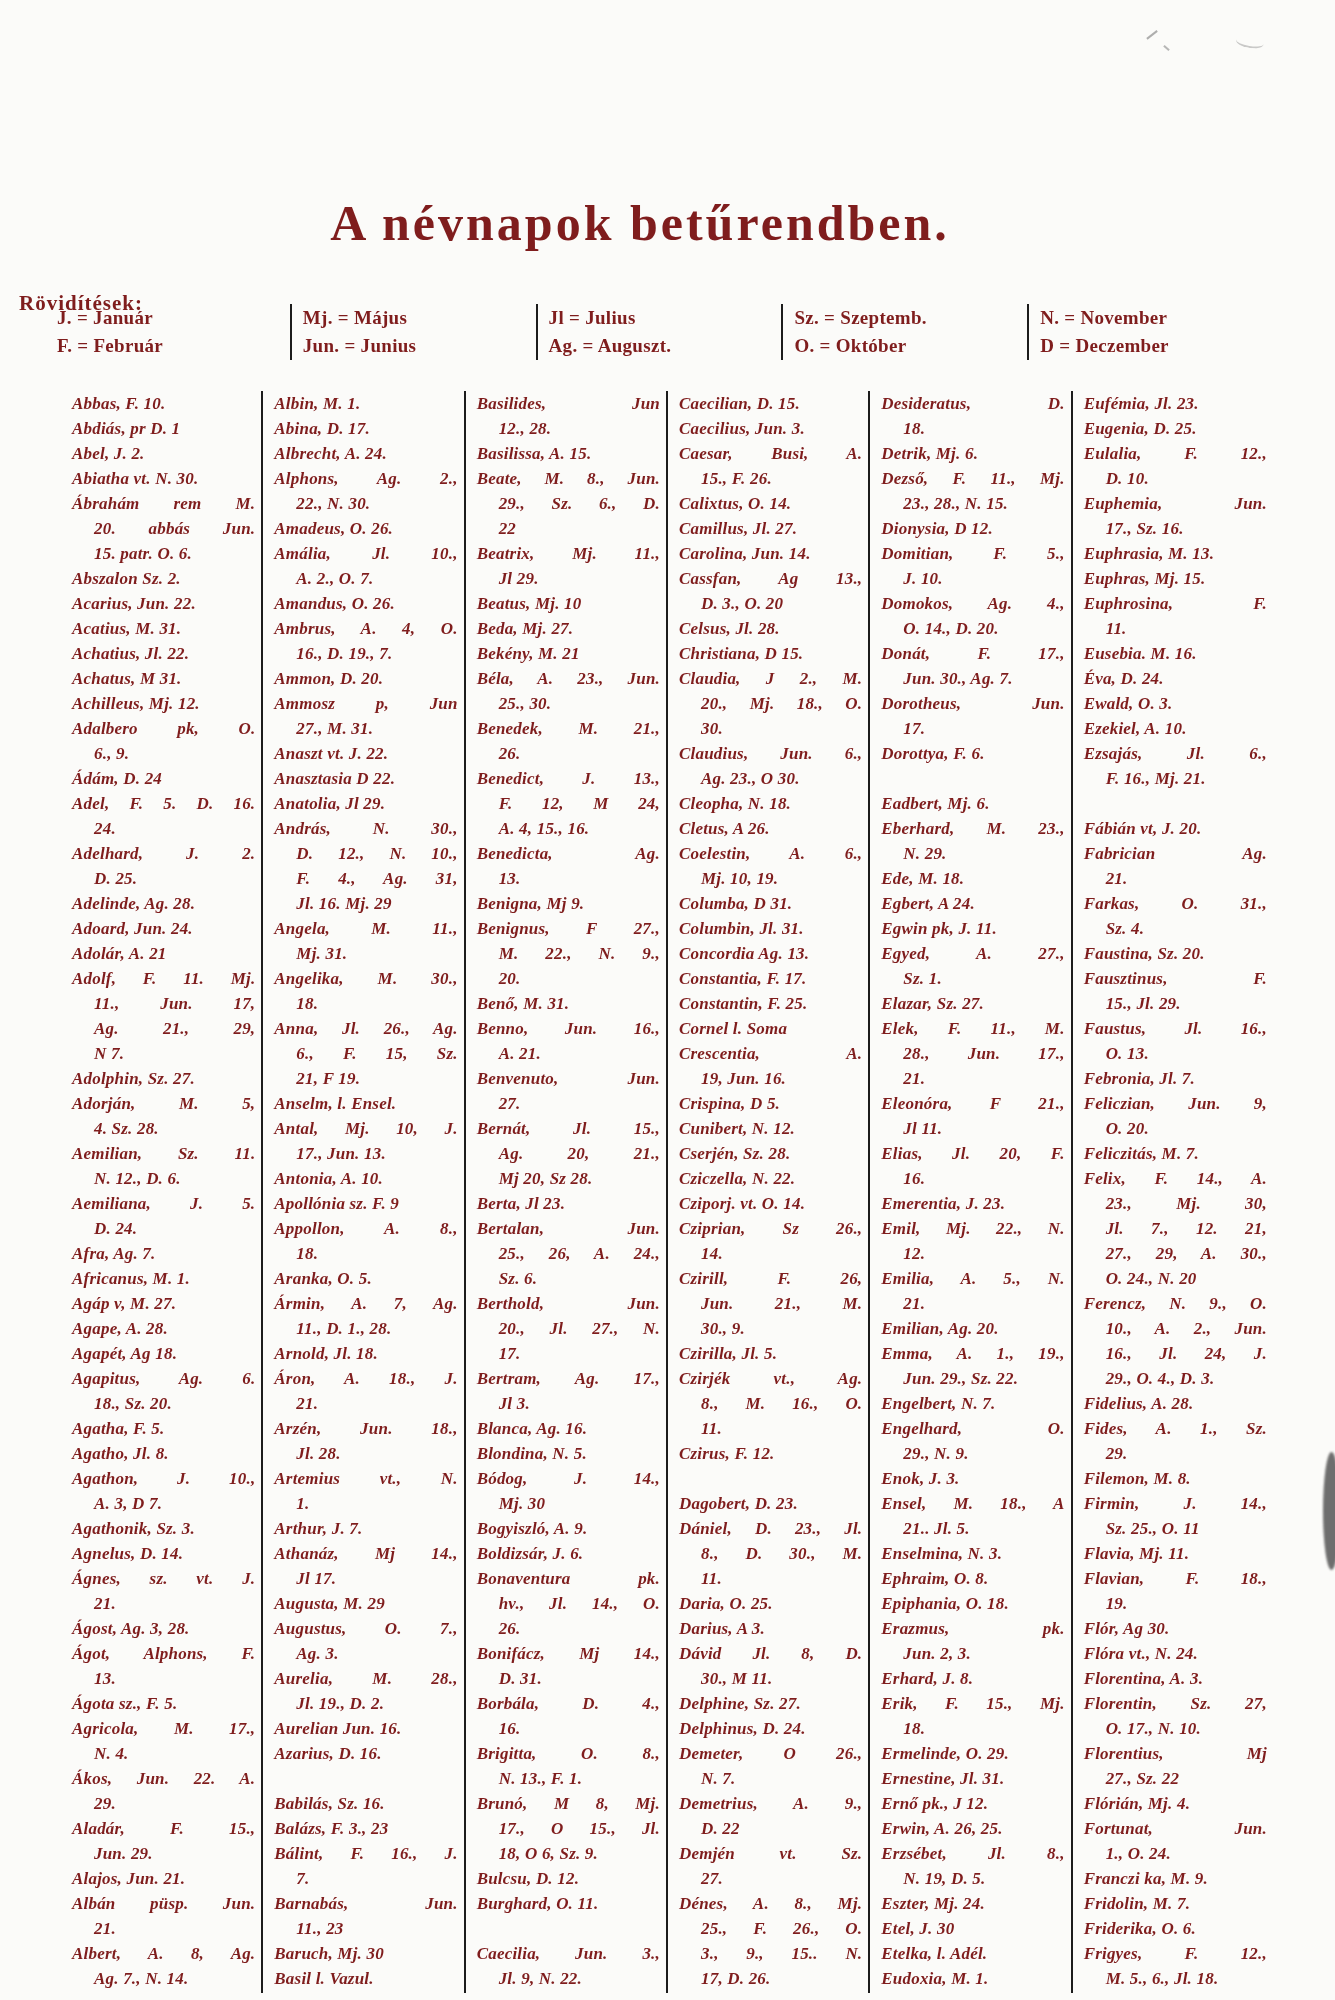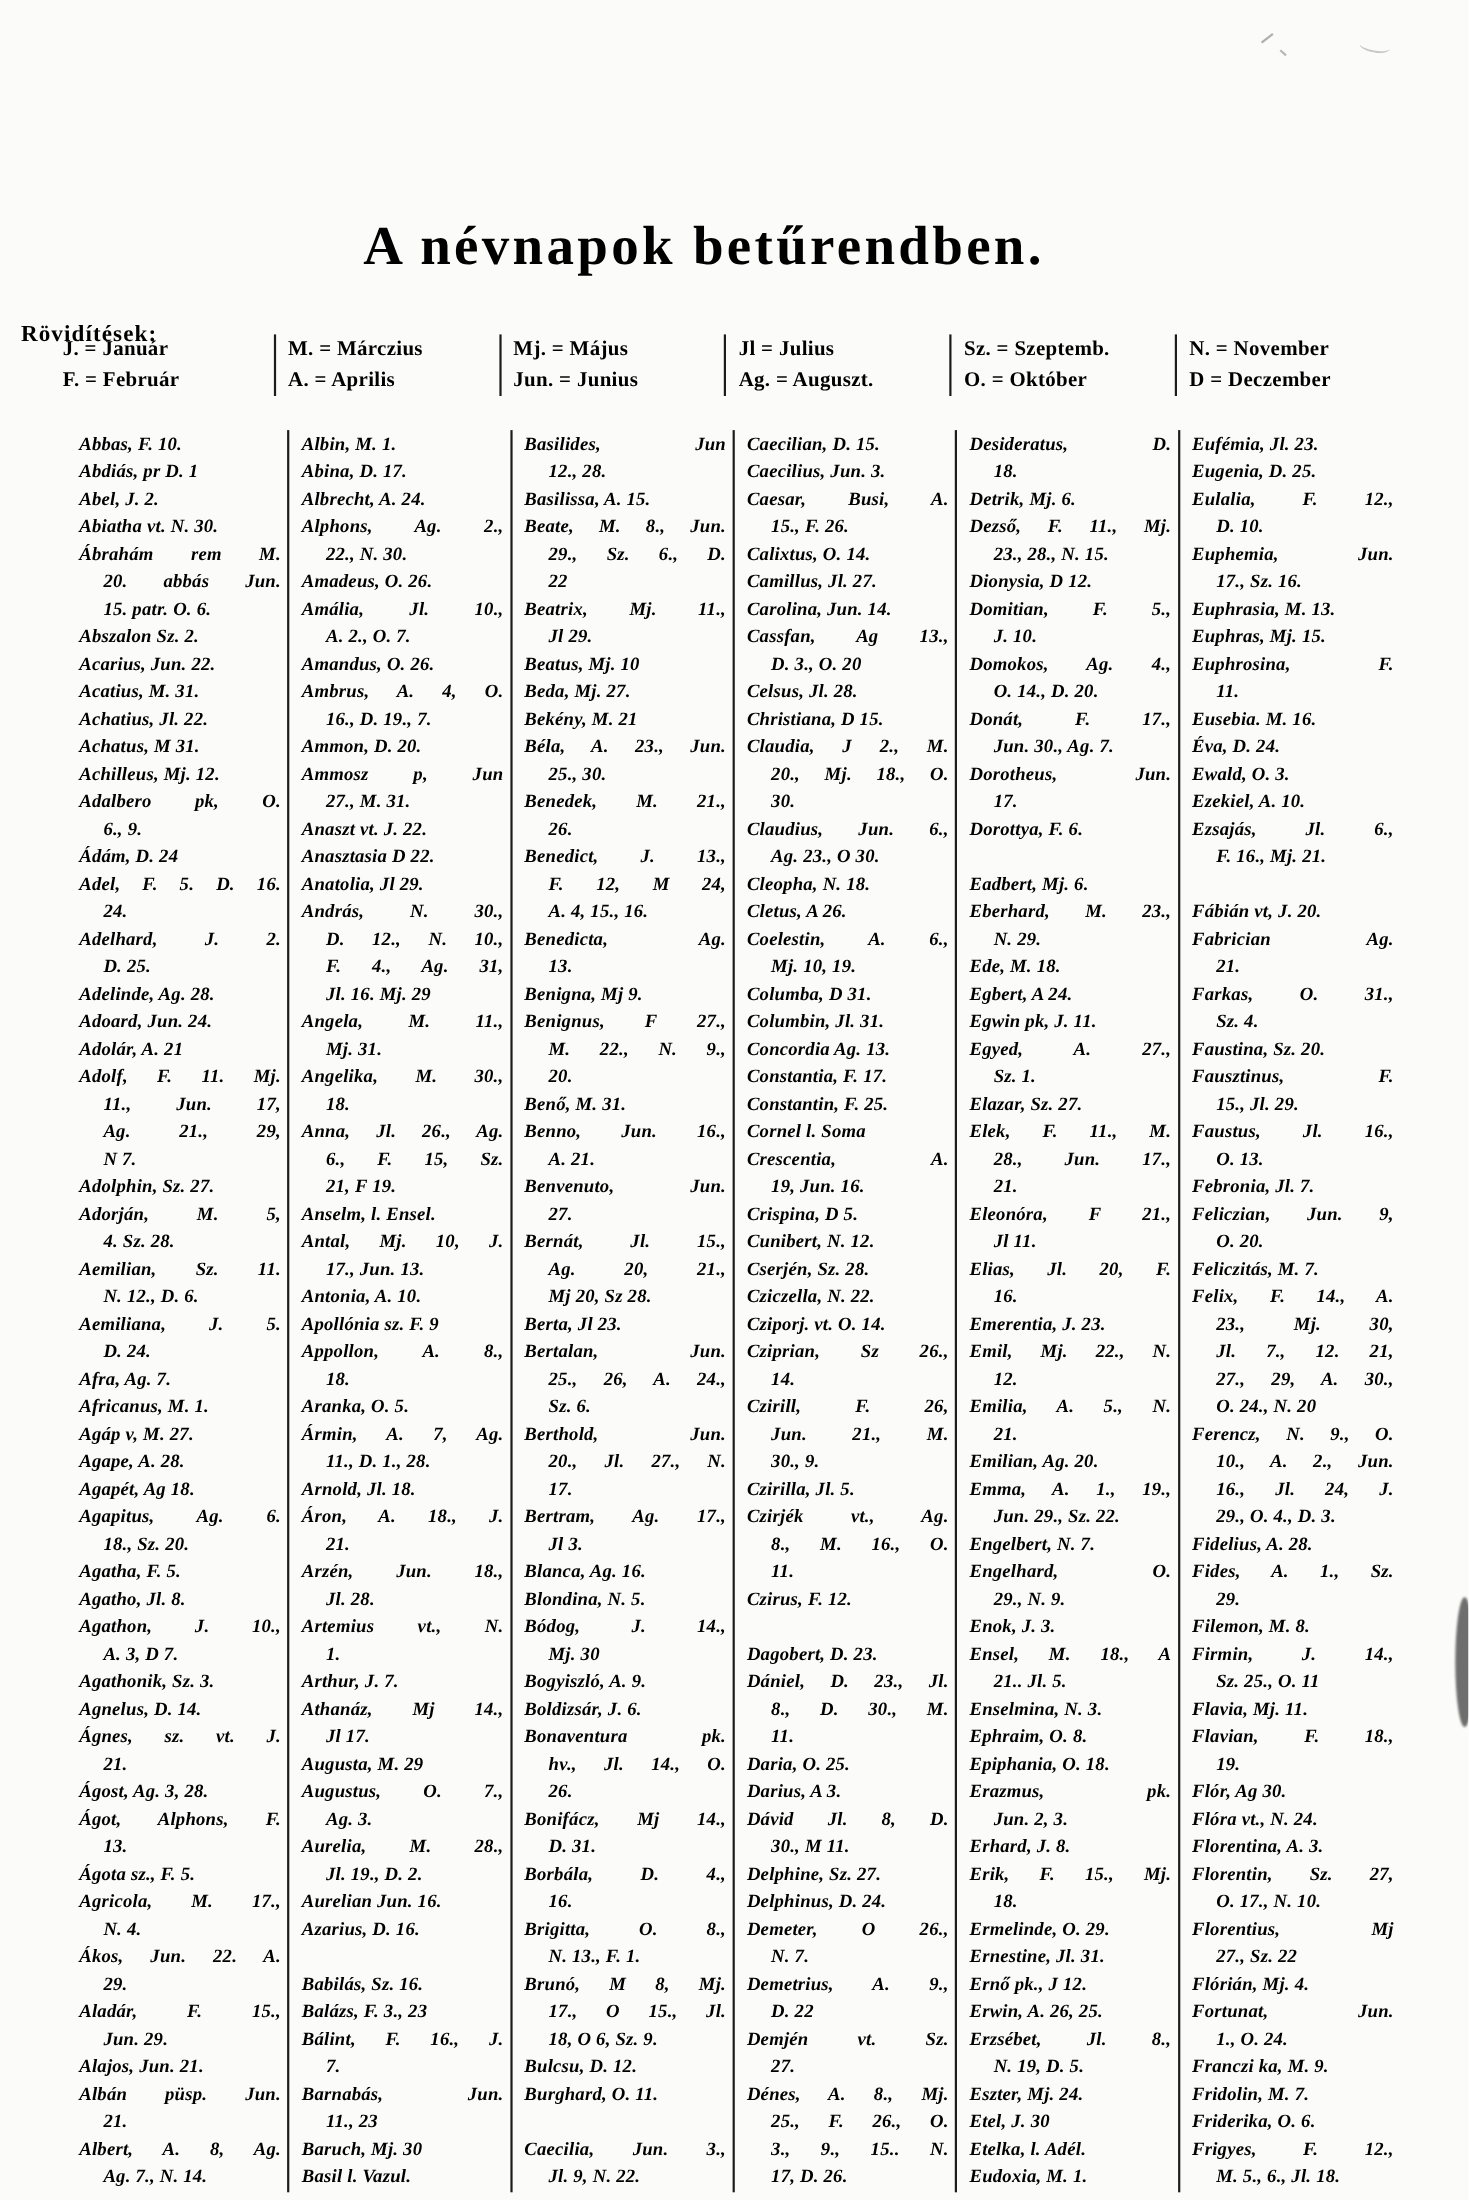--- a/index.html
+++ b/index.html
@@ -1,20 +1,20 @@
 <!DOCTYPE html>
 <html><head>
 <meta charset="utf-8">
 <style>
   html,body { margin:0; padding:0; background:#ffffff; }
   .page {
     position:relative; width:1335px; height:2000px;
     background:#fbfbf9; overflow:hidden;
     font-family:"Liberation Serif","DejaVu Serif",serif;
-    color:#000000;
+    color:#7f1d1d;
   }
   .content { position:absolute; left:57px; top:0; width:1216px; }
 
   .title {
     position:absolute; top:197px; left:0; width:100%;
     margin:0; text-align:center; text-indent:-50px;
     font-size:50px; line-height:52px; font-weight:700; letter-spacing:3px;
   }
   .abbr-heading {
     position:absolute; top:290px; left:12px; width:100%;
@@ -75,24 +75,20 @@
   <div class="artifact mark3"></div>
   <div class="artifact blob"></div>
 
   <div class="content">
     <h1 class="title">A névnapok betűrendben.</h1>
     <div class="abbr-heading">Rövidítések:</div>
     <div class="abbr-row">
         <div class="abbr-cell">
           <div class="abbr-line">J. = Január</div>
           <div class="abbr-line">F. = Február</div>
-        </div>
-        <div class="abbr-cell">
-          <div class="abbr-line">M. = Márczius</div>
-          <div class="abbr-line">A. = Aprilis</div>
         </div>
         <div class="abbr-cell">
           <div class="abbr-line">Mj. = Május</div>
           <div class="abbr-line">Jun. = Junius</div>
         </div>
         <div class="abbr-cell">
           <div class="abbr-line">Jl = Julius</div>
           <div class="abbr-line">Ag. = Auguszt.</div>
         </div>
         <div class="abbr-cell">

